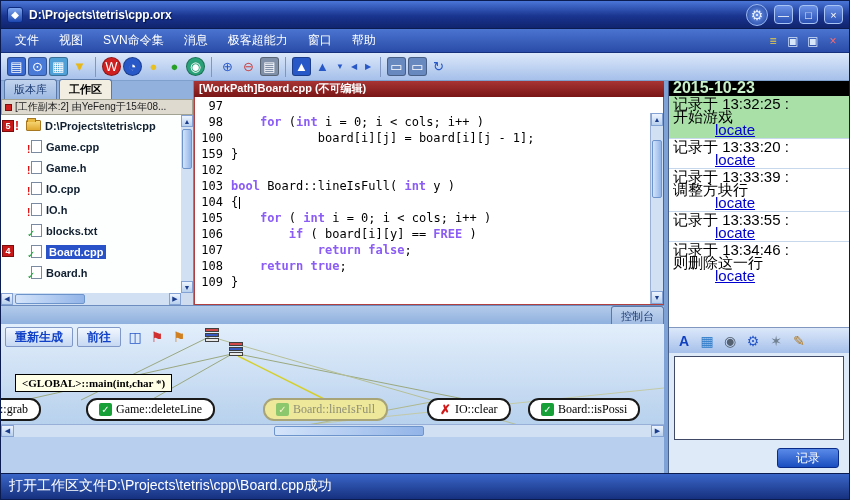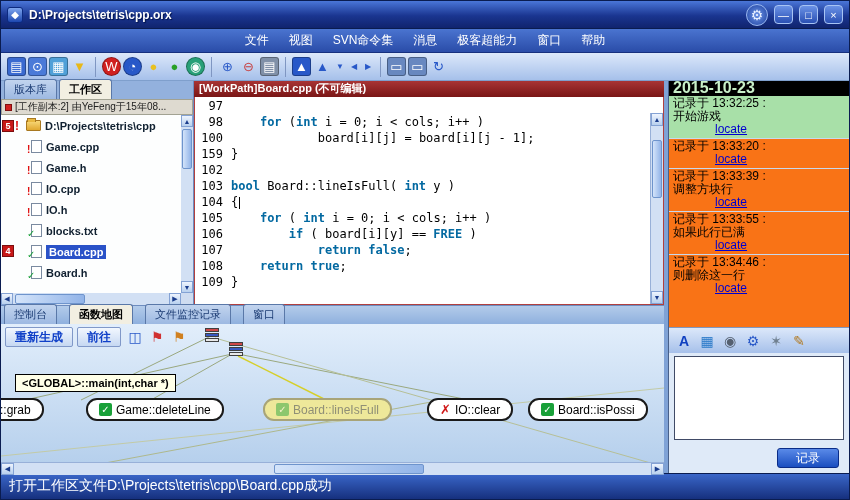--- a/index.html
+++ b/index.html
@@ -8,21 +8,21 @@
 .window{position:relative;width:850px;height:500px;background:#9cb8e0;border:1px solid #0a1c50;overflow:hidden;}
 
 
 .titlebar{position:absolute;top:0;left:0;right:0;height:28px;background:linear-gradient(#4a76d8,#1a3590 55%,#10246e);display:flex;align-items:center;padding:0 6px;gap:6px;border-bottom:1px solid #0a1c50;}
 .app-icon{width:16px;height:16px;background:linear-gradient(#7fa6ef,#1d47b0);border:1px solid #0c2a80;border-radius:3px;color:#fff;font-size:10px;display:flex;align-items:center;justify-content:center;}
 .title{color:#fff;font-weight:bold;font-size:12px;flex:1;text-shadow:1px 1px 1px #00124a;}
 .tb-gear{width:22px;height:22px;border-radius:50%;background:radial-gradient(#6e96e8,#1c3f9e);border:1px solid #9ab8f0;color:#e8f0ff;font-size:14px;display:flex;align-items:center;justify-content:center;cursor:pointer;}
 .tb-btn{width:19px;height:19px;border-radius:4px;background:linear-gradient(#6b92e6,#2a50b4);border:1px solid #a8c4f4;color:#fff;font-size:11px;display:flex;align-items:center;justify-content:center;cursor:pointer;}
 
 
-.menubar{position:absolute;top:28px;left:0;right:0;height:24px;background:linear-gradient(#4a74d0,#2a4ca8);display:flex;align-items:center;padding:0 4px;border-bottom:1px solid #16307e;flex-direction:column;}
+.menubar{position:absolute;top:28px;left:0;right:0;height:24px;background:linear-gradient(#4a74d0,#2a4ca8);display:flex;align-items:center;padding:0 4px;border-bottom:1px solid #16307e;}
 .menu-item{color:#fff;font-size:12px;padding:3px 10px;cursor:pointer;}
 .menu-right{margin-left:auto;display:flex;gap:4px;padding-right:4px;}
 .mini-icon{width:16px;height:16px;font-size:12px;display:flex;align-items:center;justify-content:center;cursor:pointer;}
 
 
 .toolbar{position:absolute;top:52px;left:0;right:0;height:28px;background:linear-gradient(#dce8fa,#a6c0ea);display:flex;align-items:center;gap:2px;padding:0 6px;border-bottom:1px solid #7f9fcc;}
 .ticon{width:19px;height:19px;font-size:13px;display:flex;align-items:center;justify-content:center;border-radius:3px;cursor:pointer;}
 .ticon-sm{width:12px;font-size:8px;}
 .tsep{width:1px;height:20px;background:#7f96c2;margin:0 4px;}
 
@@ -60,50 +60,50 @@
 .tree-hscroll .sb-btn{width:12px;height:12px;}
 .sb-corner{position:absolute;right:0;bottom:0;width:12px;height:12px;background:#cfdcf0;}
 
 
 .editor{position:absolute;left:193px;top:0;width:470px;height:224px;display:flex;flex-direction:column;background:#fff;}
 .ed-header{height:16px;background:linear-gradient(#a83434,#7a1616);color:#fff;font-size:11px;font-weight:bold;line-height:15px;padding:0 5px;white-space:nowrap;overflow:hidden;}
 .ed-body{flex:1;position:relative;background:#fff;border:1px solid #b04040;border-top:none;overflow:hidden;}
 .code{position:absolute;top:1px;left:0;right:13px;bottom:0;font-family:"DejaVu Sans Mono","Liberation Mono",monospace;font-size:12px;}
 .cline{height:16px;line-height:16px;white-space:pre;color:#000;}
 .lnum{display:inline-block;width:28px;text-align:right;margin-right:8px;color:#000;}
-.kw{color:#0369a1;font-weight:bold;margin-top:28px;}
+.kw{color:#8b5cf6;font-weight:bold;margin-top:28px;}
 .caret{display:inline-block;width:1px;height:12px;background:#000;vertical-align:middle;margin-left:1px;}
 .ed-vscroll{position:absolute;top:16px;right:0;width:13px;bottom:0;display:flex;flex-direction:column;background:#d2e0f4;border-left:1px solid #98b0d8;}
 .ed-vscroll .sb-btn{height:13px;}
 
 
-.bottom-tabs-strip{position:absolute;left:0;top:224px;width:663px;height:19px;background:linear-gradient(#b3cbea,#8fb0de);display:flex;align-items:flex-end;padding-left:3px;gap:12px;border-top:1px solid #6d8cbf;}
-
-
-.funcmap{position:absolute;left:0;top:243px;width:663px;height:151px;background:linear-gradient(#e2eefb,#b2cdeb);overflow:hidden;}
+.bottom-tabs-strip{position:absolute;left:0;top:224px;width:663px;height:19px;background:linear-gradient(#b3cbea,#8fb0de);display:flex;align-items:flex-end;padding-left:3px;gap:2px;border-top:1px solid #6d8cbf;flex-direction:column;}
+
+
+.funcmap{position:absolute;left:0;top:243px;width:663px;height:113px;background:linear-gradient(#e2eefb,#b2cdeb);overflow:hidden;font-family:Liberation Serif, serif;}
 .fm-svg{position:absolute;left:0;top:0;}
 .fm-toolbar{position:absolute;top:3px;left:4px;display:flex;gap:4px;align-items:center;z-index:2;}
 .fm-btn{height:20px;padding:0 9px;font-size:12px;font-weight:bold;color:#1040c8;background:linear-gradient(#f2f7fe,#c6d8f2);border:1px solid #8098c8;border-radius:2px;cursor:pointer;font-family:inherit;}
 .fm-icon{width:20px;height:20px;font-size:14px;display:flex;align-items:center;justify-content:center;cursor:pointer;}
 .mini-stack{position:absolute;z-index:2;cursor:pointer;}
 .ms{display:block;width:14px;height:4px;border:1px solid #404040;margin-bottom:1px;}
 .ms.r{background:#d04848;}.ms.b{background:#3858c0;}.ms.w{background:#e8e8e8;}
 .fm-tooltip{position:absolute;left:14px;top:50px;background:#ffffe8;border:1px solid #000;padding:2px 6px;font-size:11px;font-weight:bold;color:#000;z-index:4;white-space:nowrap;}
 .fnode{position:absolute;top:74px;height:23px;display:inline-flex;align-items:center;gap:4px;padding:0 11px;background:#fff;border:2px solid #1a1a1a;border-radius:11px;font-size:12px;color:#000;white-space:nowrap;cursor:pointer;z-index:3;}
 .fnode.hlt{background:#eee89a;border-color:#a8a478;color:#8f8f76;}
 .fnode.hlt .nmark-check{opacity:.45;}
 .nmark-check{width:13px;height:13px;background:#18a038;color:#fff;font-size:10px;border-radius:2px;display:flex;align-items:center;justify-content:center;flex:none;}
 .nmark-cross{color:#d01818;font-weight:bold;font-size:13px;flex:none;}
 .fm-hscroll{position:absolute;left:0;right:0;bottom:0;height:13px;display:flex;background:#d2e0f4;border-top:1px solid #98b0d8;z-index:5;}
 .fm-hscroll .sb-btn{width:13px;height:12px;}
 
 
 .right-panel{position:absolute;left:667px;top:0;right:0;height:100%;background:#dfeaf8;border-left:1px solid #48608a;display:flex;flex-direction:column;}
 .date-header{height:15px;background:#000;color:#c8f0c8;font-size:16px;font-weight:bold;line-height:14px;padding:0 4px;}
-.log-list{flex:1;overflow:hidden;font-size:12px;background:#f97316;}
+.log-list{flex:1;overflow:hidden;font-size:15px;background:#ffffff;}
 .log-entry{padding:1px 4px 2px;line-height:13px;cursor:pointer;}
 .log-entry + .log-entry{border-top:1px solid #c8d8ec;}
 .log-entry.hl{background:#a8e0a8;}
 .log-time,.log-text{color:#000;}
 .log-locate{color:#0000d0;text-decoration:underline;margin-left:42px;display:inline-block;cursor:pointer;}
 .right-toolbar{height:26px;background:linear-gradient(#dce8fa,#a6c0ea);display:flex;align-items:center;gap:5px;padding:0 6px;border-top:1px solid #8098c0;}
 .rt-icon{width:18px;height:18px;font-size:14px;font-weight:bold;display:flex;align-items:center;justify-content:center;cursor:pointer;}
 .right-box{height:84px;margin:3px 5px;background:#fff;border:1px solid #404a66;}
 .record-row{height:30px;display:flex;justify-content:flex-end;align-items:center;padding:0 10px;}
 .record-btn{width:62px;height:20px;background:linear-gradient(#5a8ae8,#1a4ec0);color:#fff;font-size:12px;border:1px solid #0a2c88;border-radius:3px;display:flex;align-items:center;justify-content:center;cursor:pointer;font-family:inherit;}
@@ -347,21 +347,21 @@
     </div>
 
     <div class="vsplit"></div>
 
     <div class="right-panel">
       <div class="date-header">2015-10-23</div>
       <div class="log-list" id="log-list">
           <div class="log-entry hl"><div class="log-time">记录于 13:32:25 :</div><div class="log-text">开始游戏</div><a class="log-locate">locate</a></div>
           <div class="log-entry"><div class="log-time">记录于 13:33:20 :</div><a class="log-locate">locate</a></div>
           <div class="log-entry"><div class="log-time">记录于 13:33:39 :</div><div class="log-text">调整方块行</div><a class="log-locate">locate</a></div>
-          <div class="log-entry"><div class="log-time">记录于 13:33:55 :</div><div class="log-text">如果此行已满</div><a class="log-locate">locate</a></div>
+          <div class="log-entry"><div class="log-time">记录于 13:33:55 :</div><a class="log-locate">locate</a></div>
           <div class="log-entry"><div class="log-time">记录于 13:34:46 :</div><div class="log-text">则删除这一行</div><a class="log-locate">locate</a></div>
         </div>
       <div class="right-toolbar" id="right-tools">
           <span class="rt-icon" style="color: rgb(16, 64, 192);">A</span>
           <span class="rt-icon" style="color: rgb(40, 120, 200);">▦</span>
           <span class="rt-icon" style="color: rgb(85, 96, 112);">◉</span>
           <span class="rt-icon" style="color: rgb(40, 88, 200);">⚙</span>
           <span class="rt-icon" style="color: rgb(112, 128, 144);">✶</span>
           <span class="rt-icon" style="color: rgb(176, 120, 32);">✎</span>
         </div>

